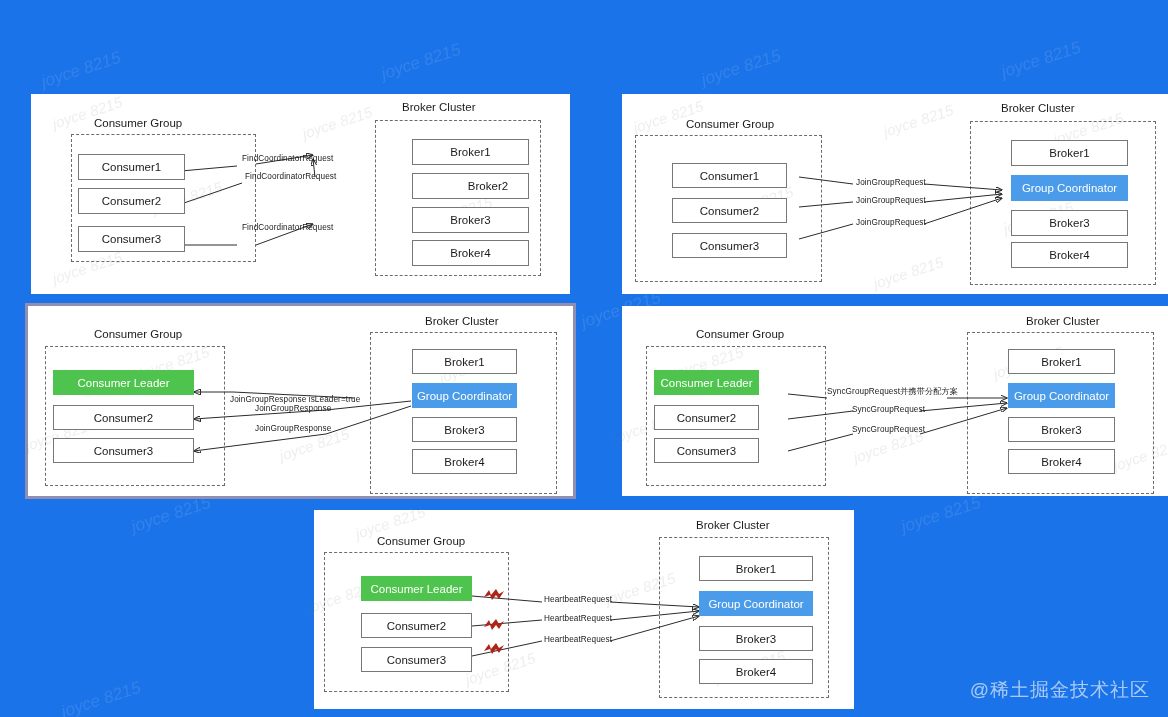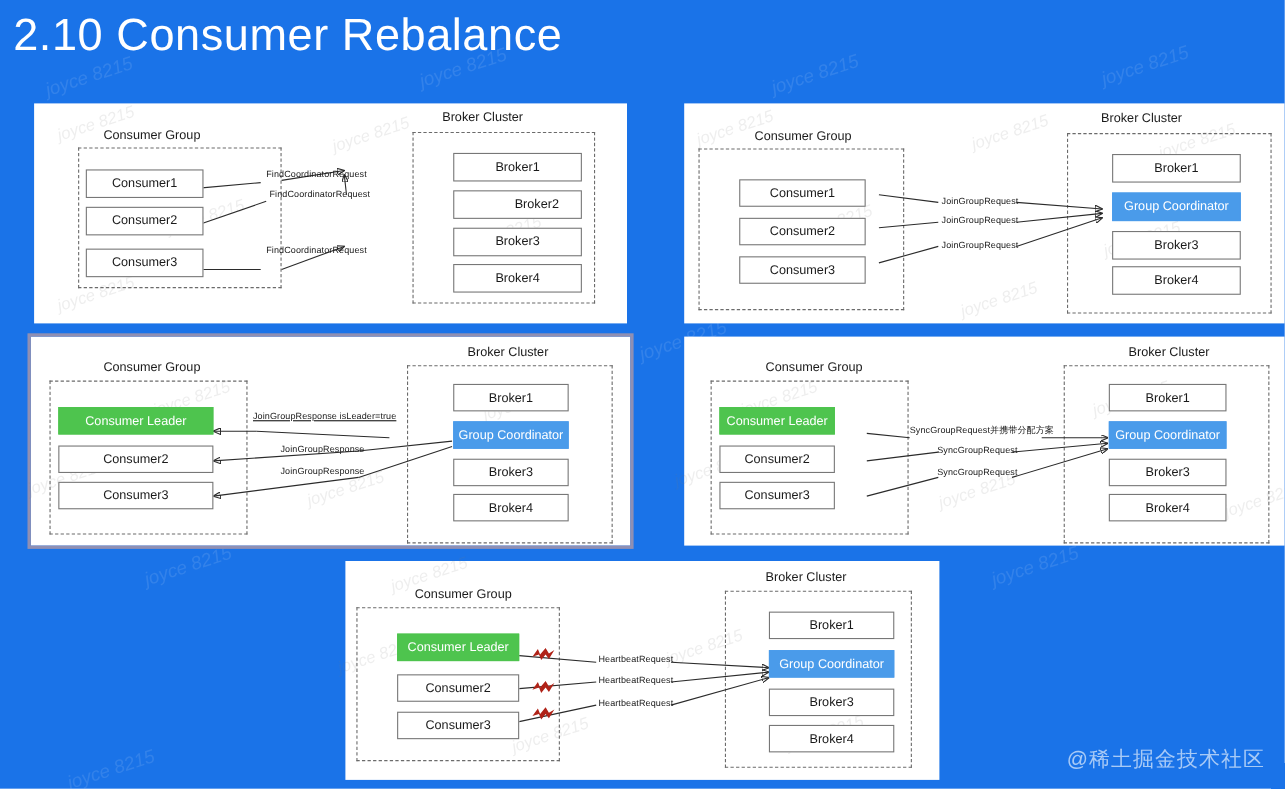--- a/index.html
+++ b/index.html
@@ -122,21 +122,20 @@
 
   <div class="bgwm" style="left:40px;  top:60px;">joyce 8215</div>
   <div class="bgwm" style="left:380px; top:52px;">joyce 8215</div>
   <div class="bgwm" style="left:700px; top:58px;">joyce 8215</div>
   <div class="bgwm" style="left:1000px;top:50px;">joyce 8215</div>
   <div class="bgwm" style="left:580px; top:300px;">joyce 8215</div>
   <div class="bgwm" style="left:130px; top:505px;">joyce 8215</div>
   <div class="bgwm" style="left:900px; top:505px;">joyce 8215</div>
   <div class="bgwm" style="left:60px;  top:690px;">joyce 8215</div>
 
-  <div id="slide-title">2.10 Consumer Rebalance</div>
 
   <div class="panel" style="left:31px; top:94px; width:539px; height:200px;">
     <div class="wm" style="left:20px;top:10px;">joyce 8215</div>
     <div class="wm" style="left:270px;top:20px;">joyce 8215</div>
     <div class="wm" style="left:120px;top:95px;">joyce 8215</div>
     <div class="wm" style="left:390px;top:110px;">joyce 8215</div>
     <div class="wm" style="left:20px;top:165px;">joyce 8215</div>
 
     <div class="grp-title" style="left:63px; top:23px;">Consumer Group</div>
     <div class="grp-title" style="left:371px; top:7px;">Broker Cluster</div>
@@ -242,21 +241,21 @@
 
     <div class="node leader" style="left:25px; top:64px; width:141px; height:25px;">Consumer Leader</div>
     <div class="node" style="left:25px; top:99px; width:141px; height:25px;">Consumer2</div>
     <div class="node" style="left:25px; top:132px; width:141px; height:25px;">Consumer3</div>
 
     <div class="node" style="left:384px; top:43px; width:105px; height:25px;">Broker1</div>
     <div class="node coordinator" style="left:384px; top:77px; width:105px; height:25px;">Group Coordinator</div>
     <div class="node" style="left:384px; top:111px; width:105px; height:25px;">Broker3</div>
     <div class="node" style="left:384px; top:143px; width:105px; height:25px;">Broker4</div>
 
-    <div class="msg" style="left:202px; top:68px;text-decoration:underline;">JoinGroupResponse isLeader=true</div>
+    <div class="msg" style="left:202px; top:89px;">JoinGroupResponse isLeader=true</div>
     <div class="msg" style="left:227px; top:98px;">JoinGroupResponse</div>
     <div class="msg" style="left:227px; top:118px;">JoinGroupResponse</div>
   </div>
 
   <div class="panel" style="left:622px; top:306px; width:546px; height:190px;">
     <div class="wm" style="left:50px;top:48px;">joyce 8215</div>
     <div class="wm" style="left:-10px;top:112px;">joyce 8215</div>
     <div class="wm" style="left:230px;top:132px;">joyce 8215</div>
     <div class="wm" style="left:370px;top:48px;">joyce 8215</div>
     <div class="wm" style="left:490px;top:140px;">joyce 8215</div>

